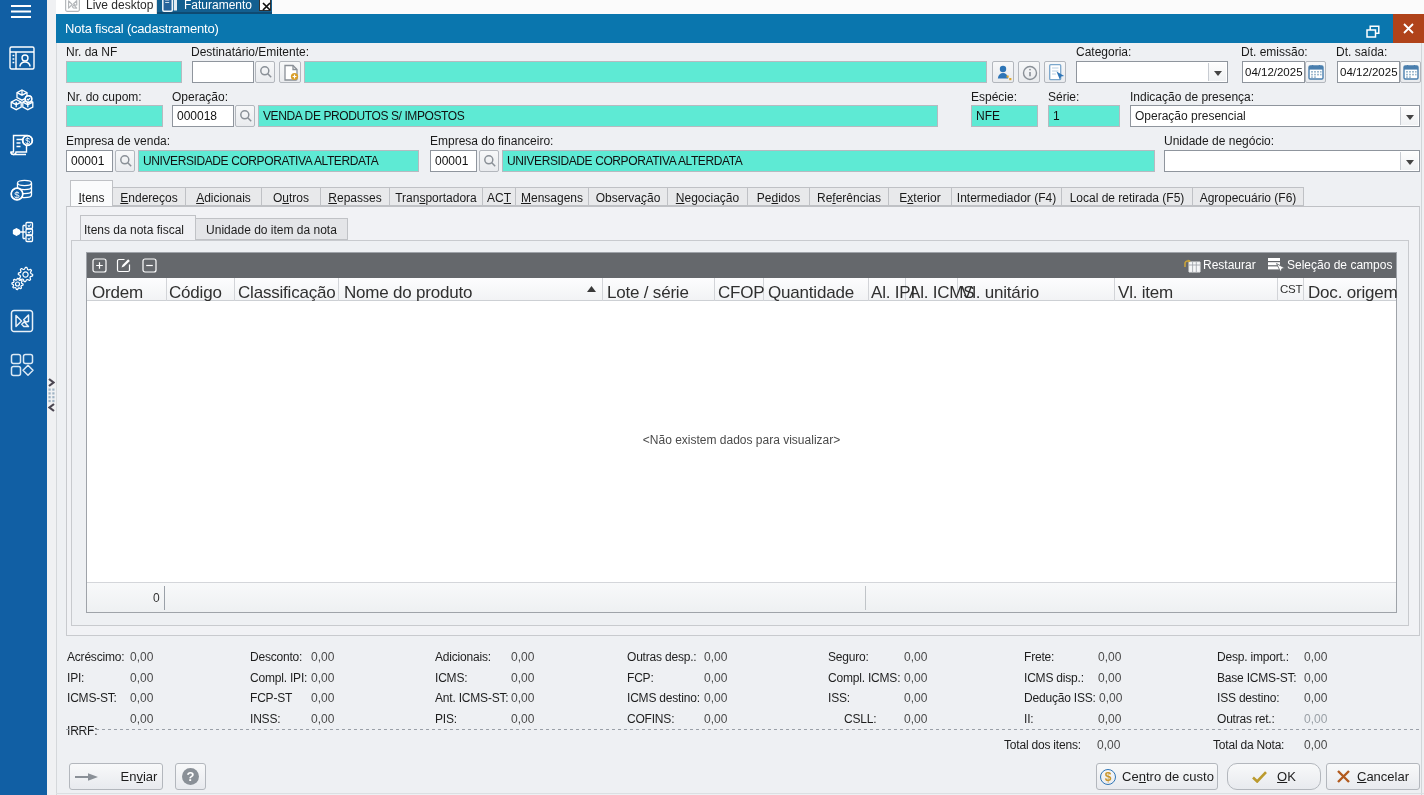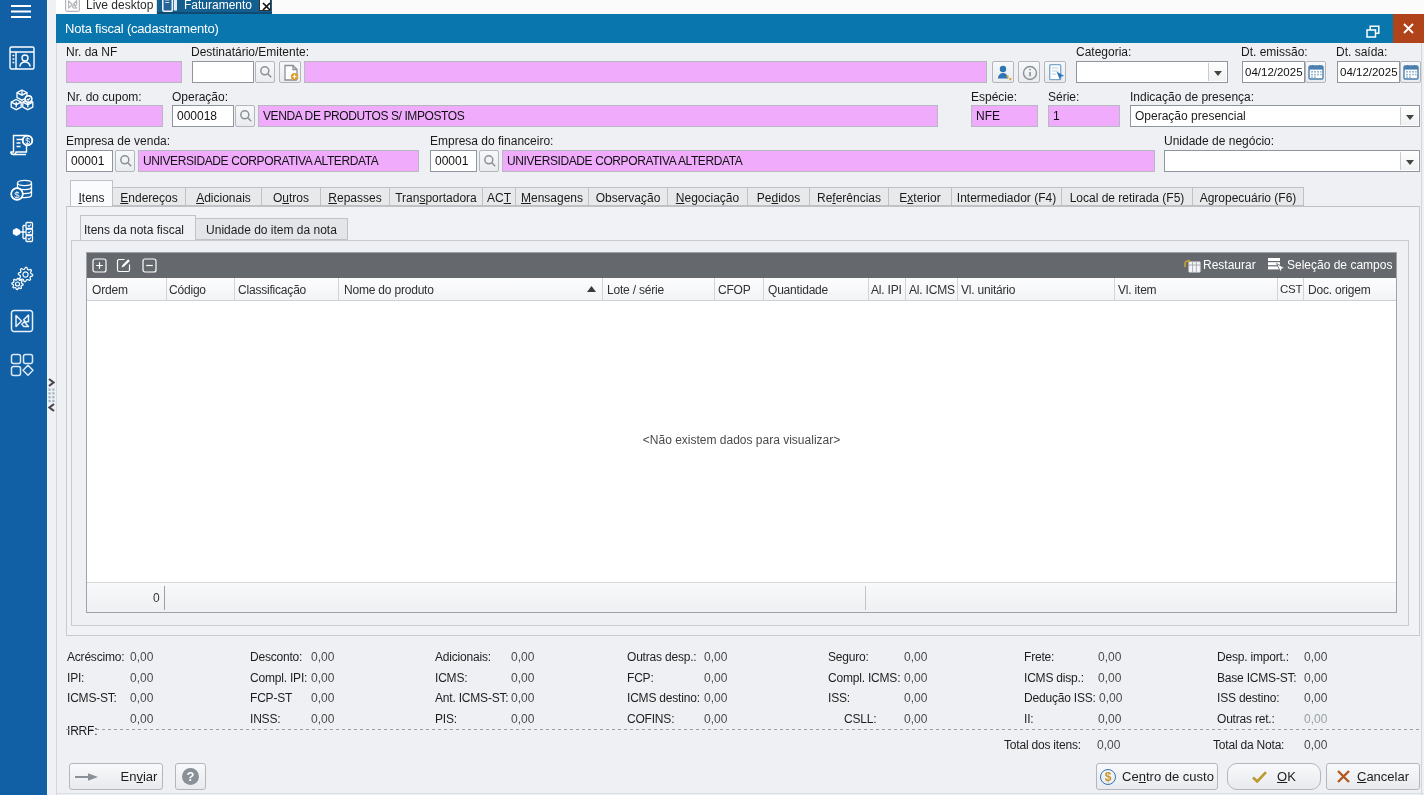--- a/index.html
+++ b/index.html
@@ -14,21 +14,21 @@
 #topbar { left:56px; top:0; width:1368px; height:14px; background:#fbfbfb; }
 .toptab1 { position:absolute; left:0; top:0; width:101px; height:14px; background:#fff; border-right:1px solid #e0e0e0; color:#222; font-size:13px; white-space:nowrap; overflow:hidden; }
 .toptab2 { position:absolute; left:101px; top:0; width:115px; height:14px; background:#135f90; border-bottom:2px solid #0e4a72; color:#fff; font-size:13px; white-space:nowrap; overflow:hidden; }
 
 #titlebar { left:56px; top:14px; width:1368px; height:29px; background:#0a76ae; color:#fff; }
 #titlebar .ttl { position:absolute; left:9px; top:7px; font-size:13px; letter-spacing:-0.2px; }
 #closebtn { position:absolute; right:0; top:0; width:31px; height:29px; background:#b0431a; }
 
 .lbl { position:absolute; font-size:12px; color:#1a1a1a; white-space:nowrap; }
 .inp { position:absolute; height:22px; background:#fff; border:1px solid #8f959d; font-size:12px; color:#111; padding:3px 4px 0 4px; white-space:nowrap; overflow:hidden; }
-.dis { position:absolute; height:22px; background:#f0abfc; border:1px solid #b6bac0; font-size:12px; color:#111; padding:3px 4px 0 4px; white-space:nowrap; overflow:hidden; }
+.dis { position:absolute; height:22px; background:#5eead4; border:1px solid #b6bac0; font-size:12px; color:#111; padding:3px 4px 0 4px; white-space:nowrap; overflow:hidden; }
 .sbtn { position:absolute; height:22px; background:linear-gradient(#f7f8f9,#e9ebee); border:1px solid #b3b7bd; border-radius:2px; }
 .drop { position:absolute; height:22px; background:#fff; border:1px solid #8f959d; font-size:12px; padding:3px 4px 0 4px; }
 .droparrow { position:absolute; right:1px; top:1px; bottom:1px; width:18px; background:linear-gradient(#fdfdfd,#eff1f3); border-left:1px solid #c8ccd2; }
 .droparrow:after { content:""; position:absolute; left:5px; top:8px; border:4px solid transparent; border-top:5px solid #444; }
 
 .mtabs { position:absolute; left:70px; top:187px; height:20px; display:flex; }
 .mtab { height:19px; padding-top:3px; text-align:center; background:#e8e9eb; border:1px solid #bfc1c5; border-left:none; color:#1a1a1a; white-space:nowrap; overflow:hidden; }
 .mtab:first-child { border-left:1px solid #bfc1c5; }
 .mtab.act { height:26px; margin-top:-7px; padding-top:10px; background:#fafbfc; border-bottom:none; }
 u.ac { text-decoration:underline; }
@@ -37,21 +37,21 @@
 .stabs { position:absolute; left:13px; top:11px; display:flex; }
 .stab { height:22px; padding:4px 12px 0 12px; background:#e4e5e8; border:1px solid #c0c2c6; border-left:none; white-space:nowrap; }
 .stab:first-child { border-left:1px solid #c0c2c6; }
 .stab.act { height:25px; margin-top:-3px; padding-top:7px; background:#f0f1f4; border-bottom:none; }
 #page2 { position:absolute; left:4px; top:33px; width:1338px; height:386px; background:#eef0f3; border:1px solid #c8cace; }
 
 #grid { position:absolute; left:14px; top:11px; width:1311px; height:361px; border:1px solid #9fa3a9; background:#fff; }
 #gtoolbar { position:absolute; left:0; top:0; width:100%; height:25px; background:#65686c; color:#fff; }
 #ghead { position:absolute; left:0; top:25px; width:100%; height:23px; background:linear-gradient(#fdfdfe,#f2f3f5); border-bottom:1px solid #cdd0d4; }
 .gcol { position:absolute; top:0; height:23px; border-left:1px solid #d2d4d8; }
-.ghtxt { position:absolute; top:5px; font-size:12px; color:#303030; white-space:nowrap; letter-spacing:-0.2px; }
+.ghtxt { position:absolute; top:5px; font-size:17px; color:#303030; white-space:nowrap; letter-spacing:-0.2px; }
 #gbody { position:absolute; left:0; top:48px; width:100%; height:281px; background:#fff; }
 #gfoot { position:absolute; left:0; bottom:0; width:100%; height:30px; background:linear-gradient(#f8f9fa,#eef0f2); border-top:1px solid #d4d6da; }
 
 .tl { position:absolute; font-size:12px; color:#1e1e1e; white-space:nowrap; letter-spacing:-0.2px; }
 .tv { position:absolute; font-size:12px; color:#4a4a4a; white-space:nowrap; }
 
 .bbtn { position:absolute; height:27px; background:linear-gradient(#f8f9fa,#e8eaee); border:1px solid #b3b7bd; border-radius:3px; display:flex; align-items:center; justify-content:center; font-size:13px; color:#1d1d1d; }
 </style>
 </head>
 <body>

